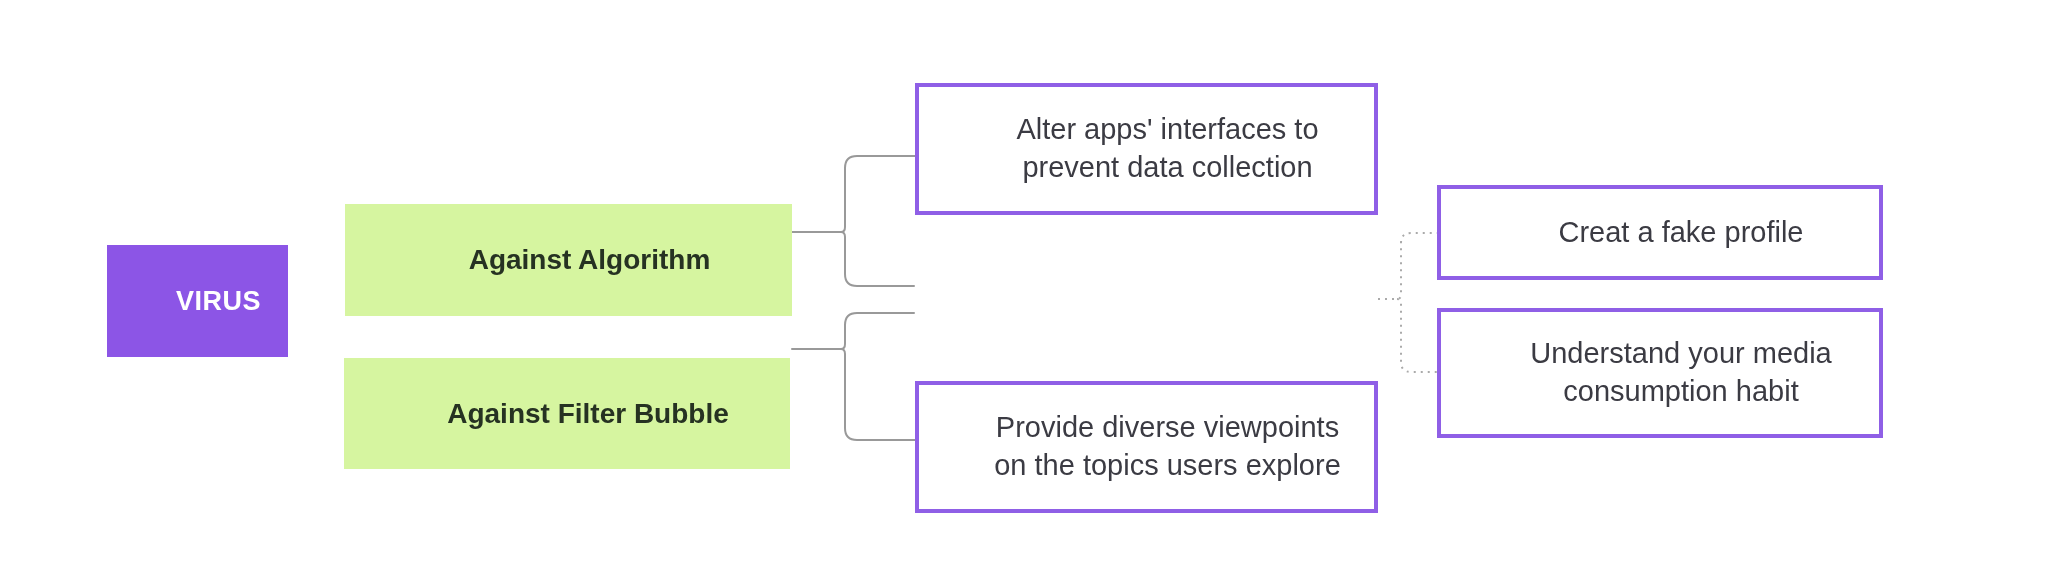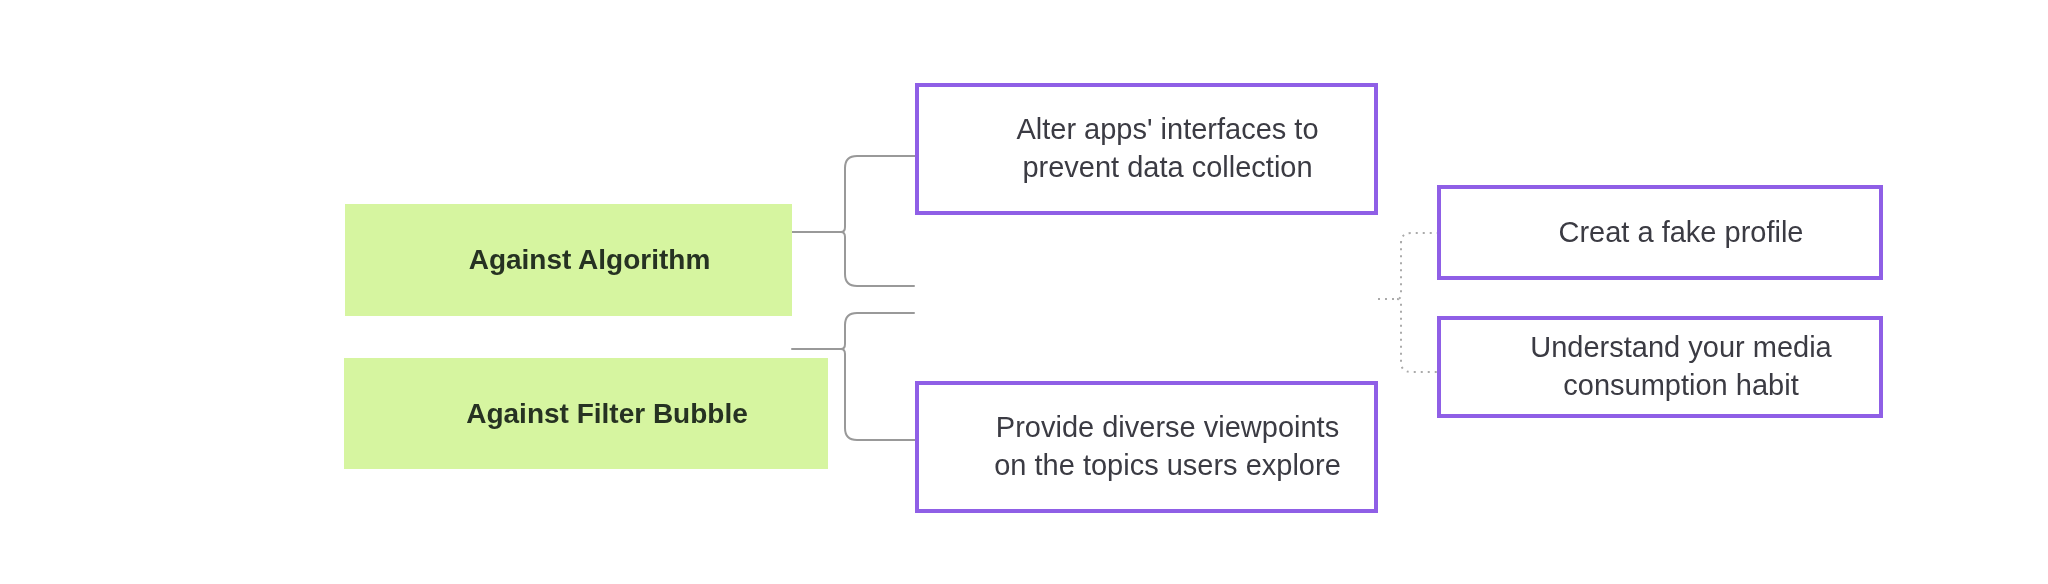--- a/index.html
+++ b/index.html
@@ -88,42 +88,45 @@
       <path class="solid-line" d="M792,349 H841 Q845,349 845,344 V325 Q845,313 857,313 H914"></path>
       <path class="solid-line" d="M841,349 Q845,349 845,354 V428 Q845,440 857,440 H916"></path>
     </g>
 
     <g>
       <path class="dotted-line" d="M1378,299 H1397 Q1401,299 1401,294 V243 Q1401,233 1411,233 H1438"></path>
       <path class="dotted-line" d="M1397,299 Q1401,299 1401,304 V362 Q1401,372 1411,372 H1438"></path>
     </g>
   </svg>
 
+  <div class="node root-node" style="left:107px; top:245px; width:181px; height:112px;">
+    <span class="node-label">VIRUS</span>
+  </div>
 
   <div class="node category-node" style="left:345px; top:168px; width:447px; height:112px;">
     <span class="node-label">Against Algorithm</span>
   </div>
 
-  <div class="node category-node" style="left:344px; top:322px; width:484px; height:111px;">
+  <div class="node category-node" style="left:344px; top:322px; width:446px; height:111px;">
     <span class="node-label">Against Filter Bubble</span>
   </div>
 
   <div class="node outlined-node" style="left:915px; top:83px; width:463px; height:132px;">
     <span class="node-label">Alter apps' interfaces to
 prevent data collection</span>
   </div>
 
 
   <div class="node outlined-node" style="left:915px; top:381px; width:463px; height:132px;text-align:center;">
     <span class="node-label">Provide diverse viewpoints
 on the topics users explore</span>
   </div>
 
   <div class="node outlined-node" style="left:1437px; top:185px; width:446px; height:95px;justify-content:center;">
     <span class="node-label">Creat a fake profile</span>
   </div>
 
-  <div class="node outlined-node" style="left:1437px; top:316px; width:446px; height:102px;">
+  <div class="node outlined-node" style="left:1437px; top:308px; width:446px; height:130px;">
     <span class="node-label">Understand your media
 consumption habit</span>
   </div>
 
 </div>
 
 </body></html>

